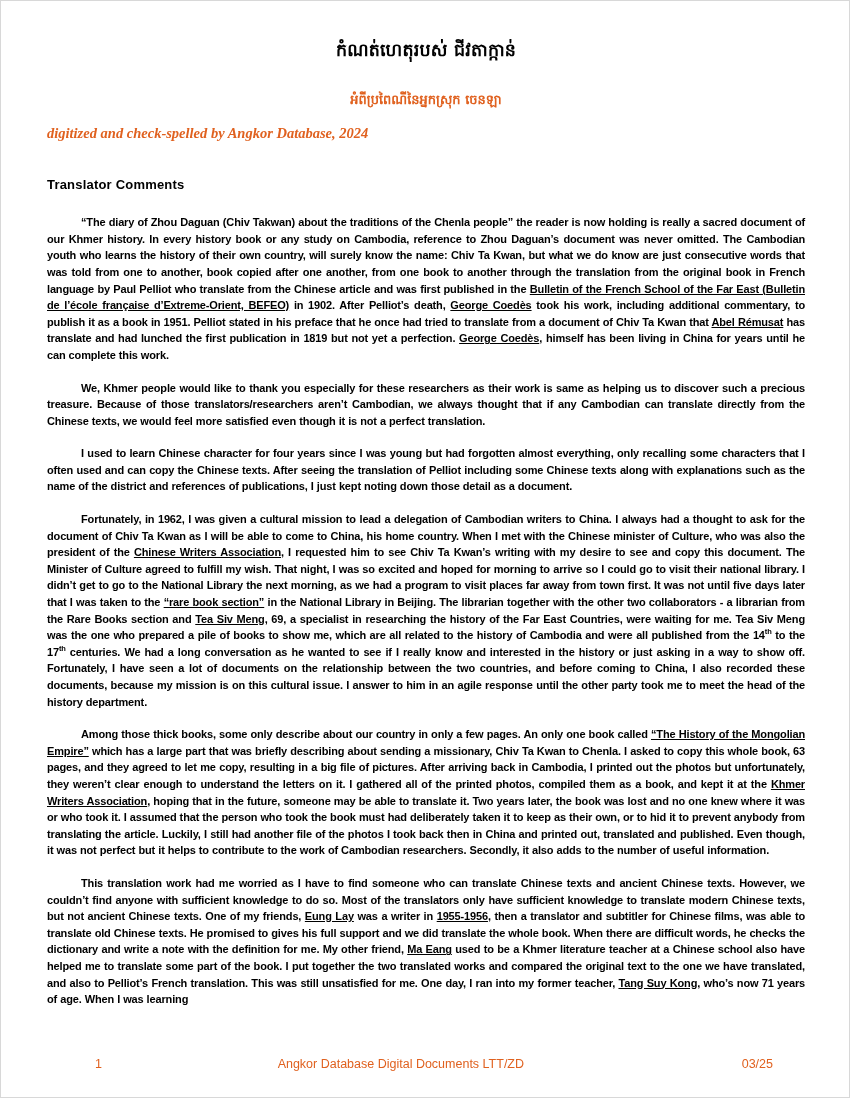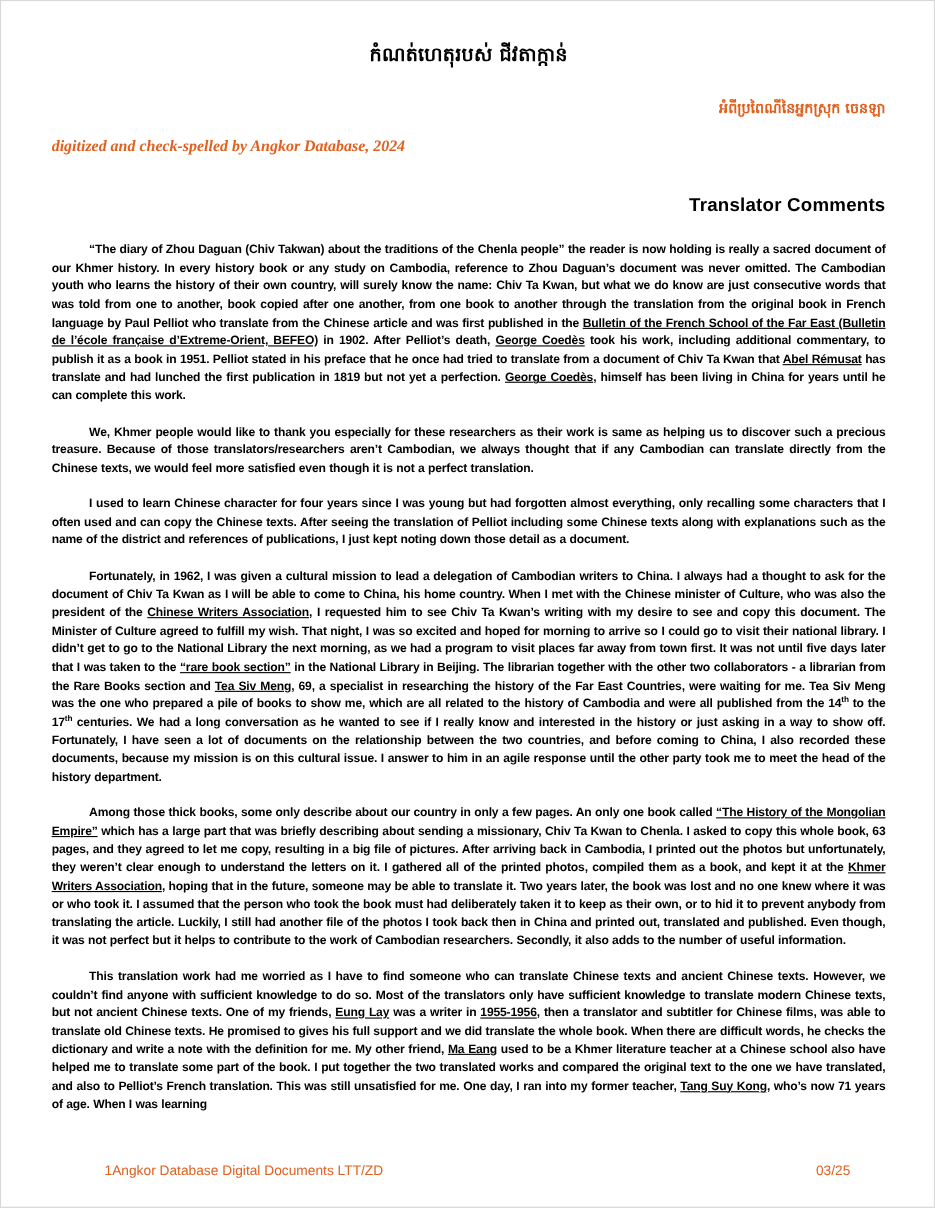--- a/index.html
+++ b/index.html
@@ -33,42 +33,42 @@
     text-align: center;
     font-family: "DejaVu Sans", sans-serif;
     font-weight: bold;
     font-size: 17.5px;
     color: #000000;
     margin-top: 38px;
     line-height: 1.35;
     letter-spacing: 0.2px;
   }
   .khmer-subtitle {
-    text-align: right;
+    text-align: center;
     font-family: "DejaVu Sans", sans-serif;
     font-weight: bold;
     font-size: 13px;
     color: #e0611f;
     margin-top: 28px;
     line-height: 1.35;
   }
   .digitized-line {
     text-align: left;
     font-family: "Liberation Serif", serif;
     font-weight: bold;
     font-style: italic;
     font-size: 14.5px;
     color: #e0611f;
     margin-top: 17px;
   }
   .section-heading {
-    text-align: right;
+    text-align: left;
     font-family: "Liberation Sans", sans-serif;
     font-weight: bold;
-    font-size: 17px;
+    font-size: 13px;
     color: #000000;
     margin-top: 35px;
     letter-spacing: 0.2px;
   }
 
   
   .para {
     font-family: "Liberation Sans", sans-serif;
     font-weight: bold;
     font-size: 11px;
@@ -103,21 +103,21 @@
     right: 46px;
     bottom: 26px;
     display: flex;
     align-items: center;
     justify-content: space-between;
     font-family: "Liberation Sans", sans-serif;
     font-size: 12.5px;
     color: #e0611f;
   }
   .footer-left { flex: 0 0 auto; padding-left: 48px; }
-  .footer-center { flex: 1 1 auto; text-align: left; }
+  .footer-center { flex: 1 1 auto; text-align: center; }
   .footer-right { flex: 0 0 auto; padding-right: 30px; padding-left: 42px; }
 </style>
 </head>
 <body>
 
 <div class="page">
 
   <div class="content">
 
     <div class="khmer-title">កំណត់ហេតុរបស់ ជីវតាក្កាន់</div>

